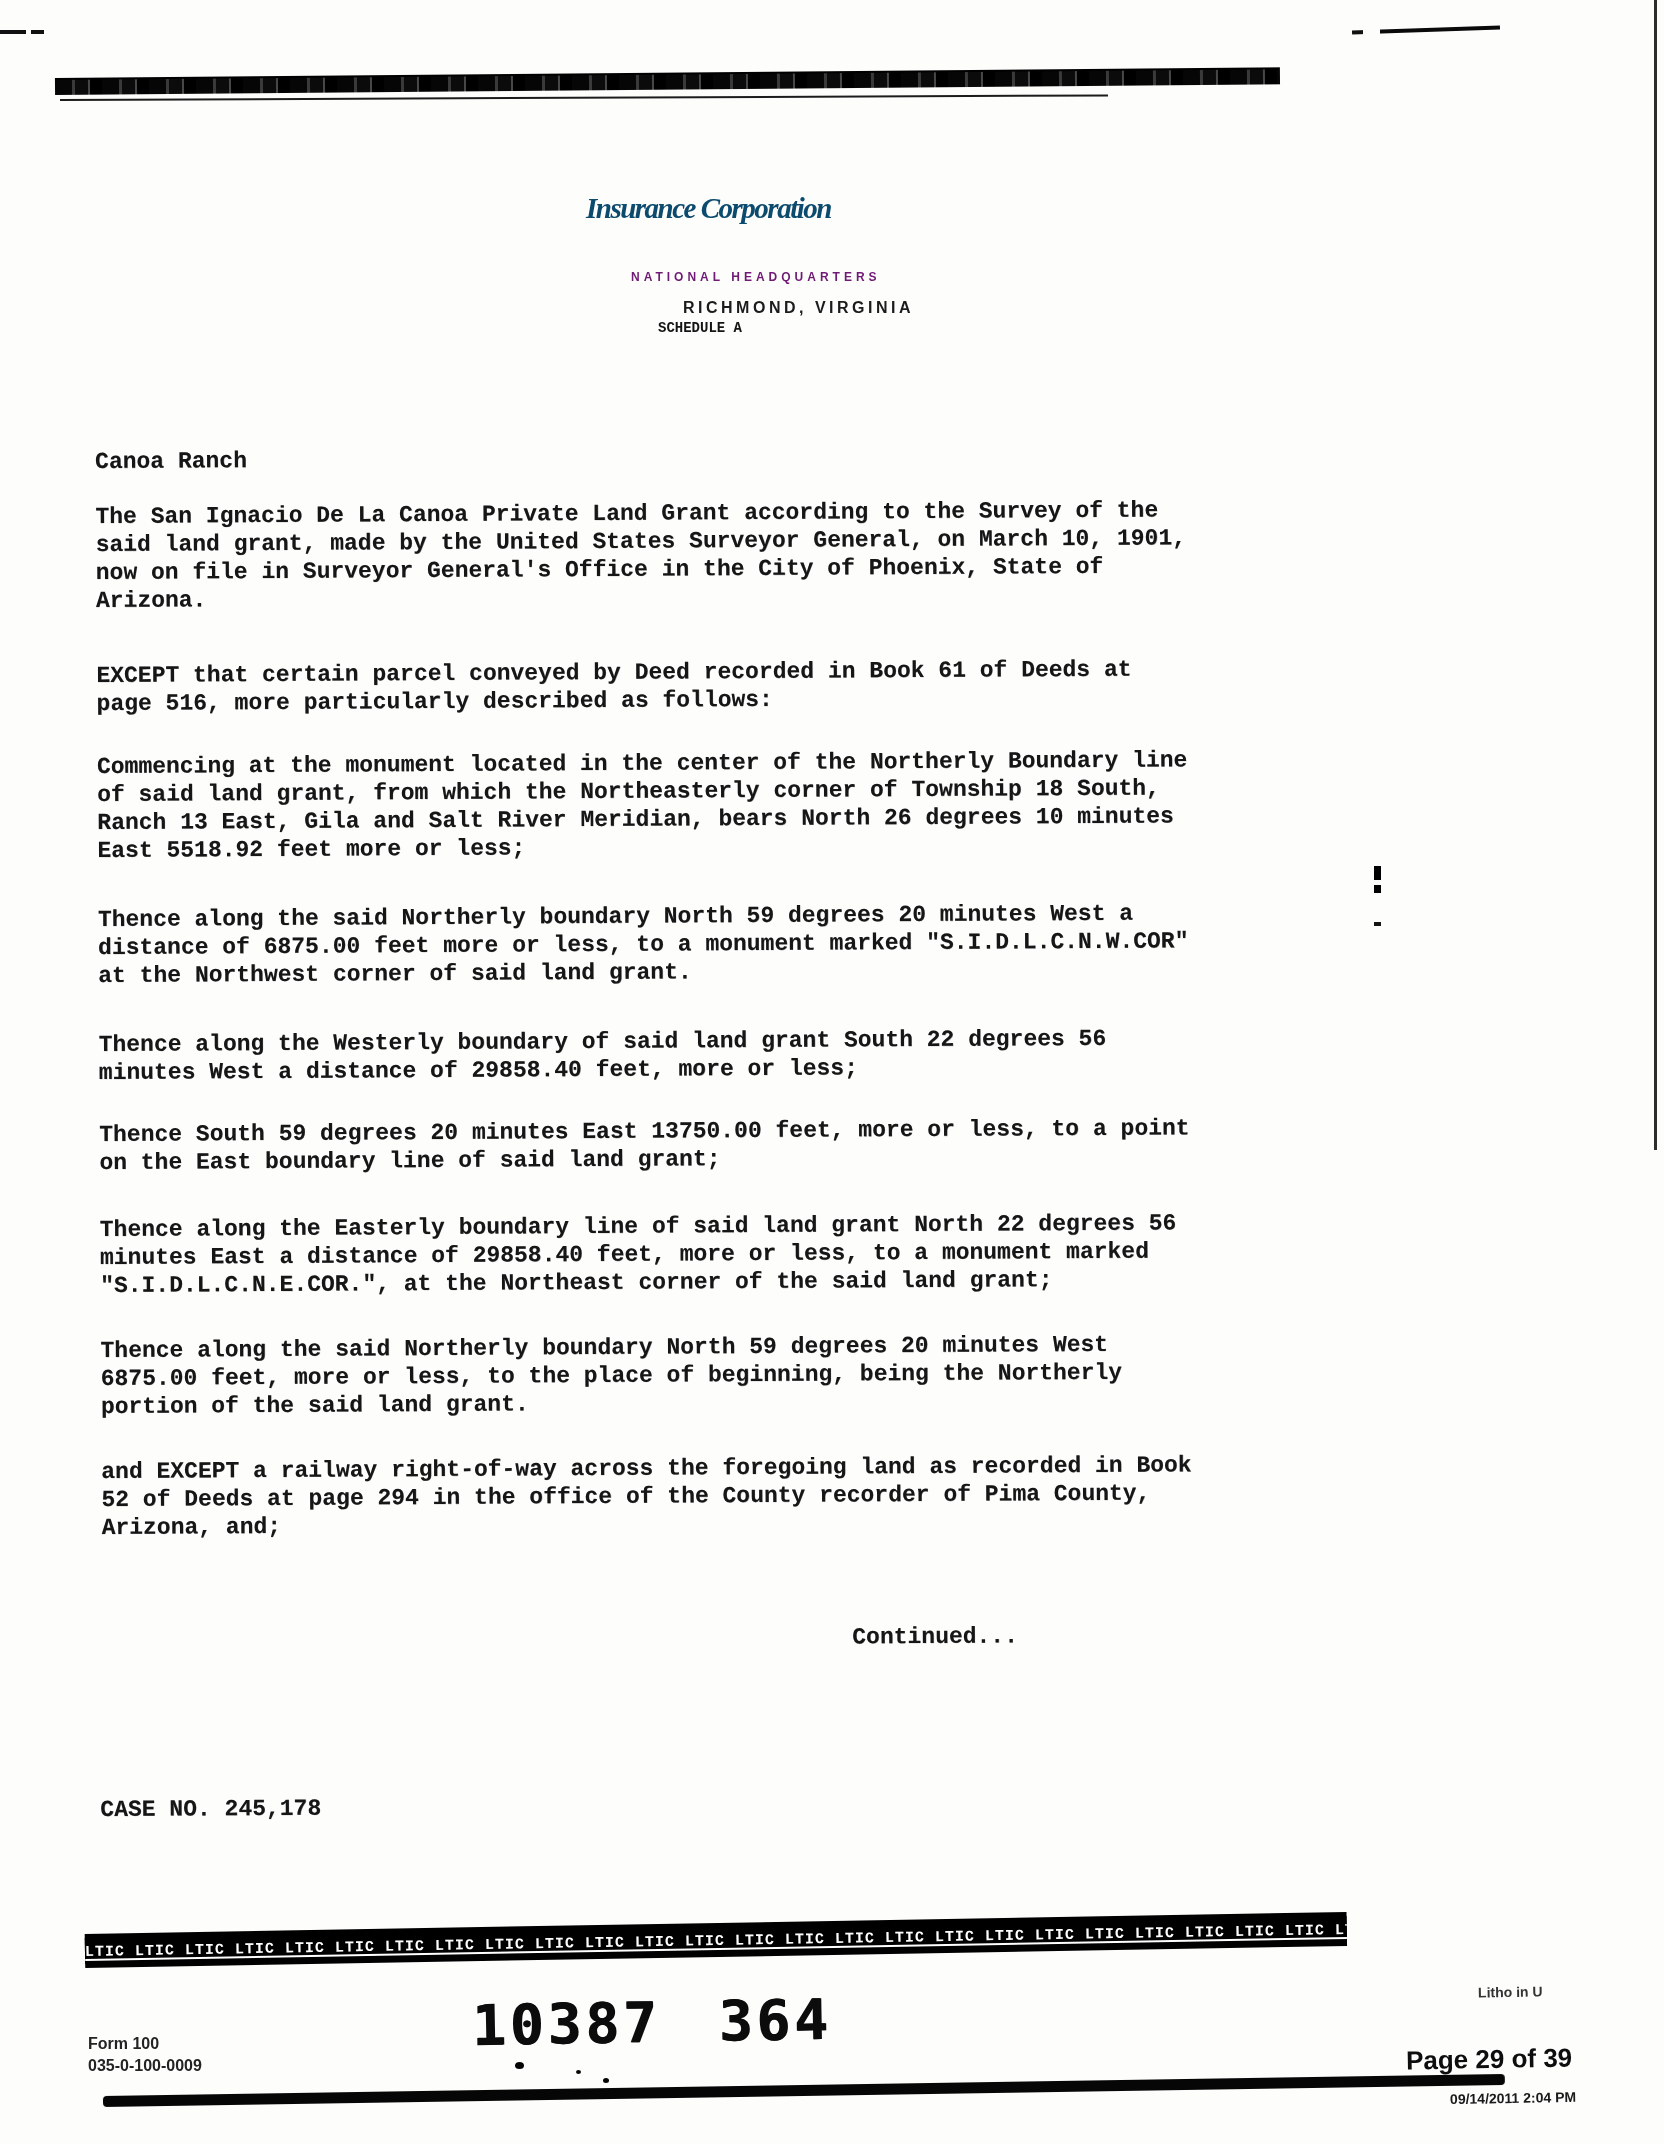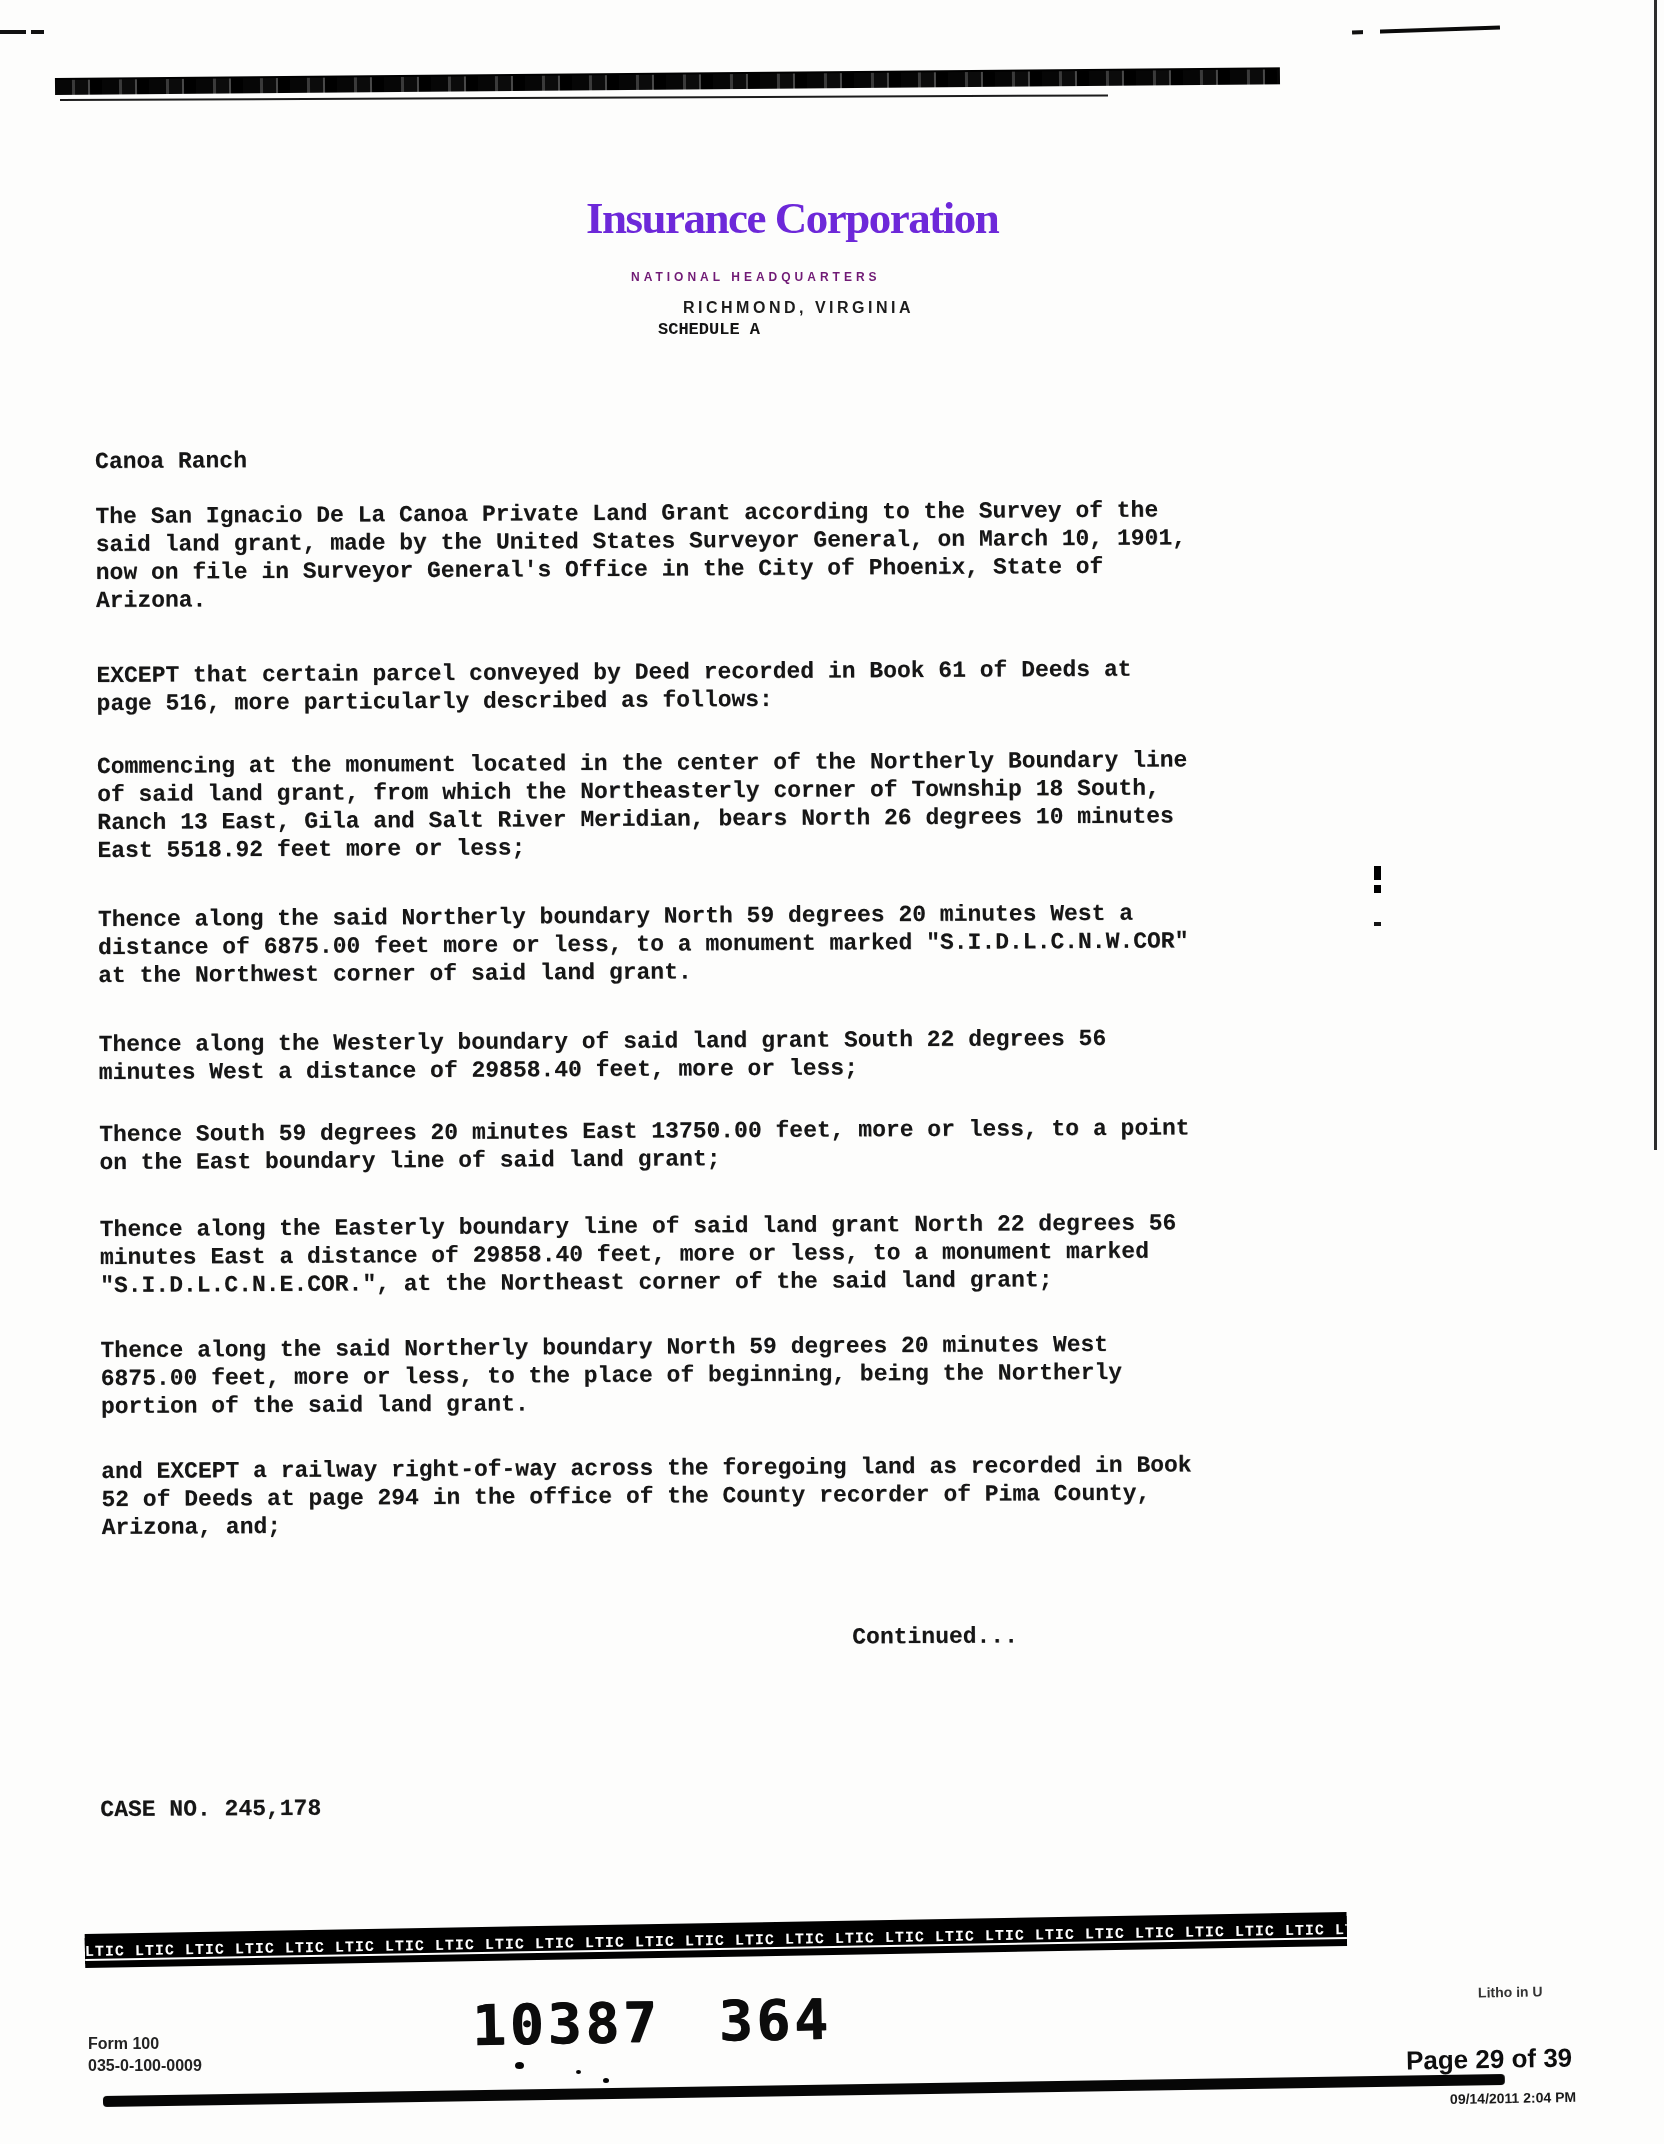--- a/index.html
+++ b/index.html
@@ -26,28 +26,28 @@
     background:#1c1c1c; transform:rotate(-0.25deg); transform-origin:left center; }
   .excl-artifact { position:absolute; left:1374px; top:866px; width:7px; height:62px;
     background:linear-gradient(#000 0 14px,transparent 14px 19px,#000 19px 27px,transparent 27px 56px,#151515 56px 60px,transparent 60px); }
 
   
   .logo1 { position:absolute; left:611px; top:108px;
     font-family:"Liberation Serif", serif; font-weight:bold;
     font-size:70px; letter-spacing:-3px; color:#090909; }
   .logo2 { position:absolute; left:586px; top:192px;
     font-family:"Liberation Serif", serif; font-weight:bold;
-    font-size:45px; letter-spacing:-1.5px; color:#6d28d9; }
+    font-size:29px; letter-spacing:-1.5px; color:#0c4a6e;font-style:italic; }
   .hq { position:absolute; left:631px; top:270px;
     font-size:12px; font-weight:bold; letter-spacing:4px; color:#701a75; }
   .city { position:absolute; left:683px; top:299px;
     font-size:16px; font-weight:bold; letter-spacing:3.5px; color:#1c1c1c; }
   .sched { position:absolute; left:658px; top:320px;
     font-family:"Liberation Mono", monospace; font-weight:bold;
-    font-size:17px; color:#141414; }
+    font-size:14px; color:#141414; }
 
   
   .typewriter { position:absolute; inset:0; transform:rotate(-0.35deg); transform-origin:95px 448px; }
   .tw { font-family:"Liberation Mono", monospace; font-weight:bold;
     color:#161616; font-size:23px; line-height:28px; white-space:pre;
     text-shadow:0.3px 0.3px 0 rgba(0,0,0,0.35); }
   .para { position:absolute; left:95px; }
 
   
   .ltic-band { position:absolute; left:85px; top:1938px; width:1262px; height:30px;

